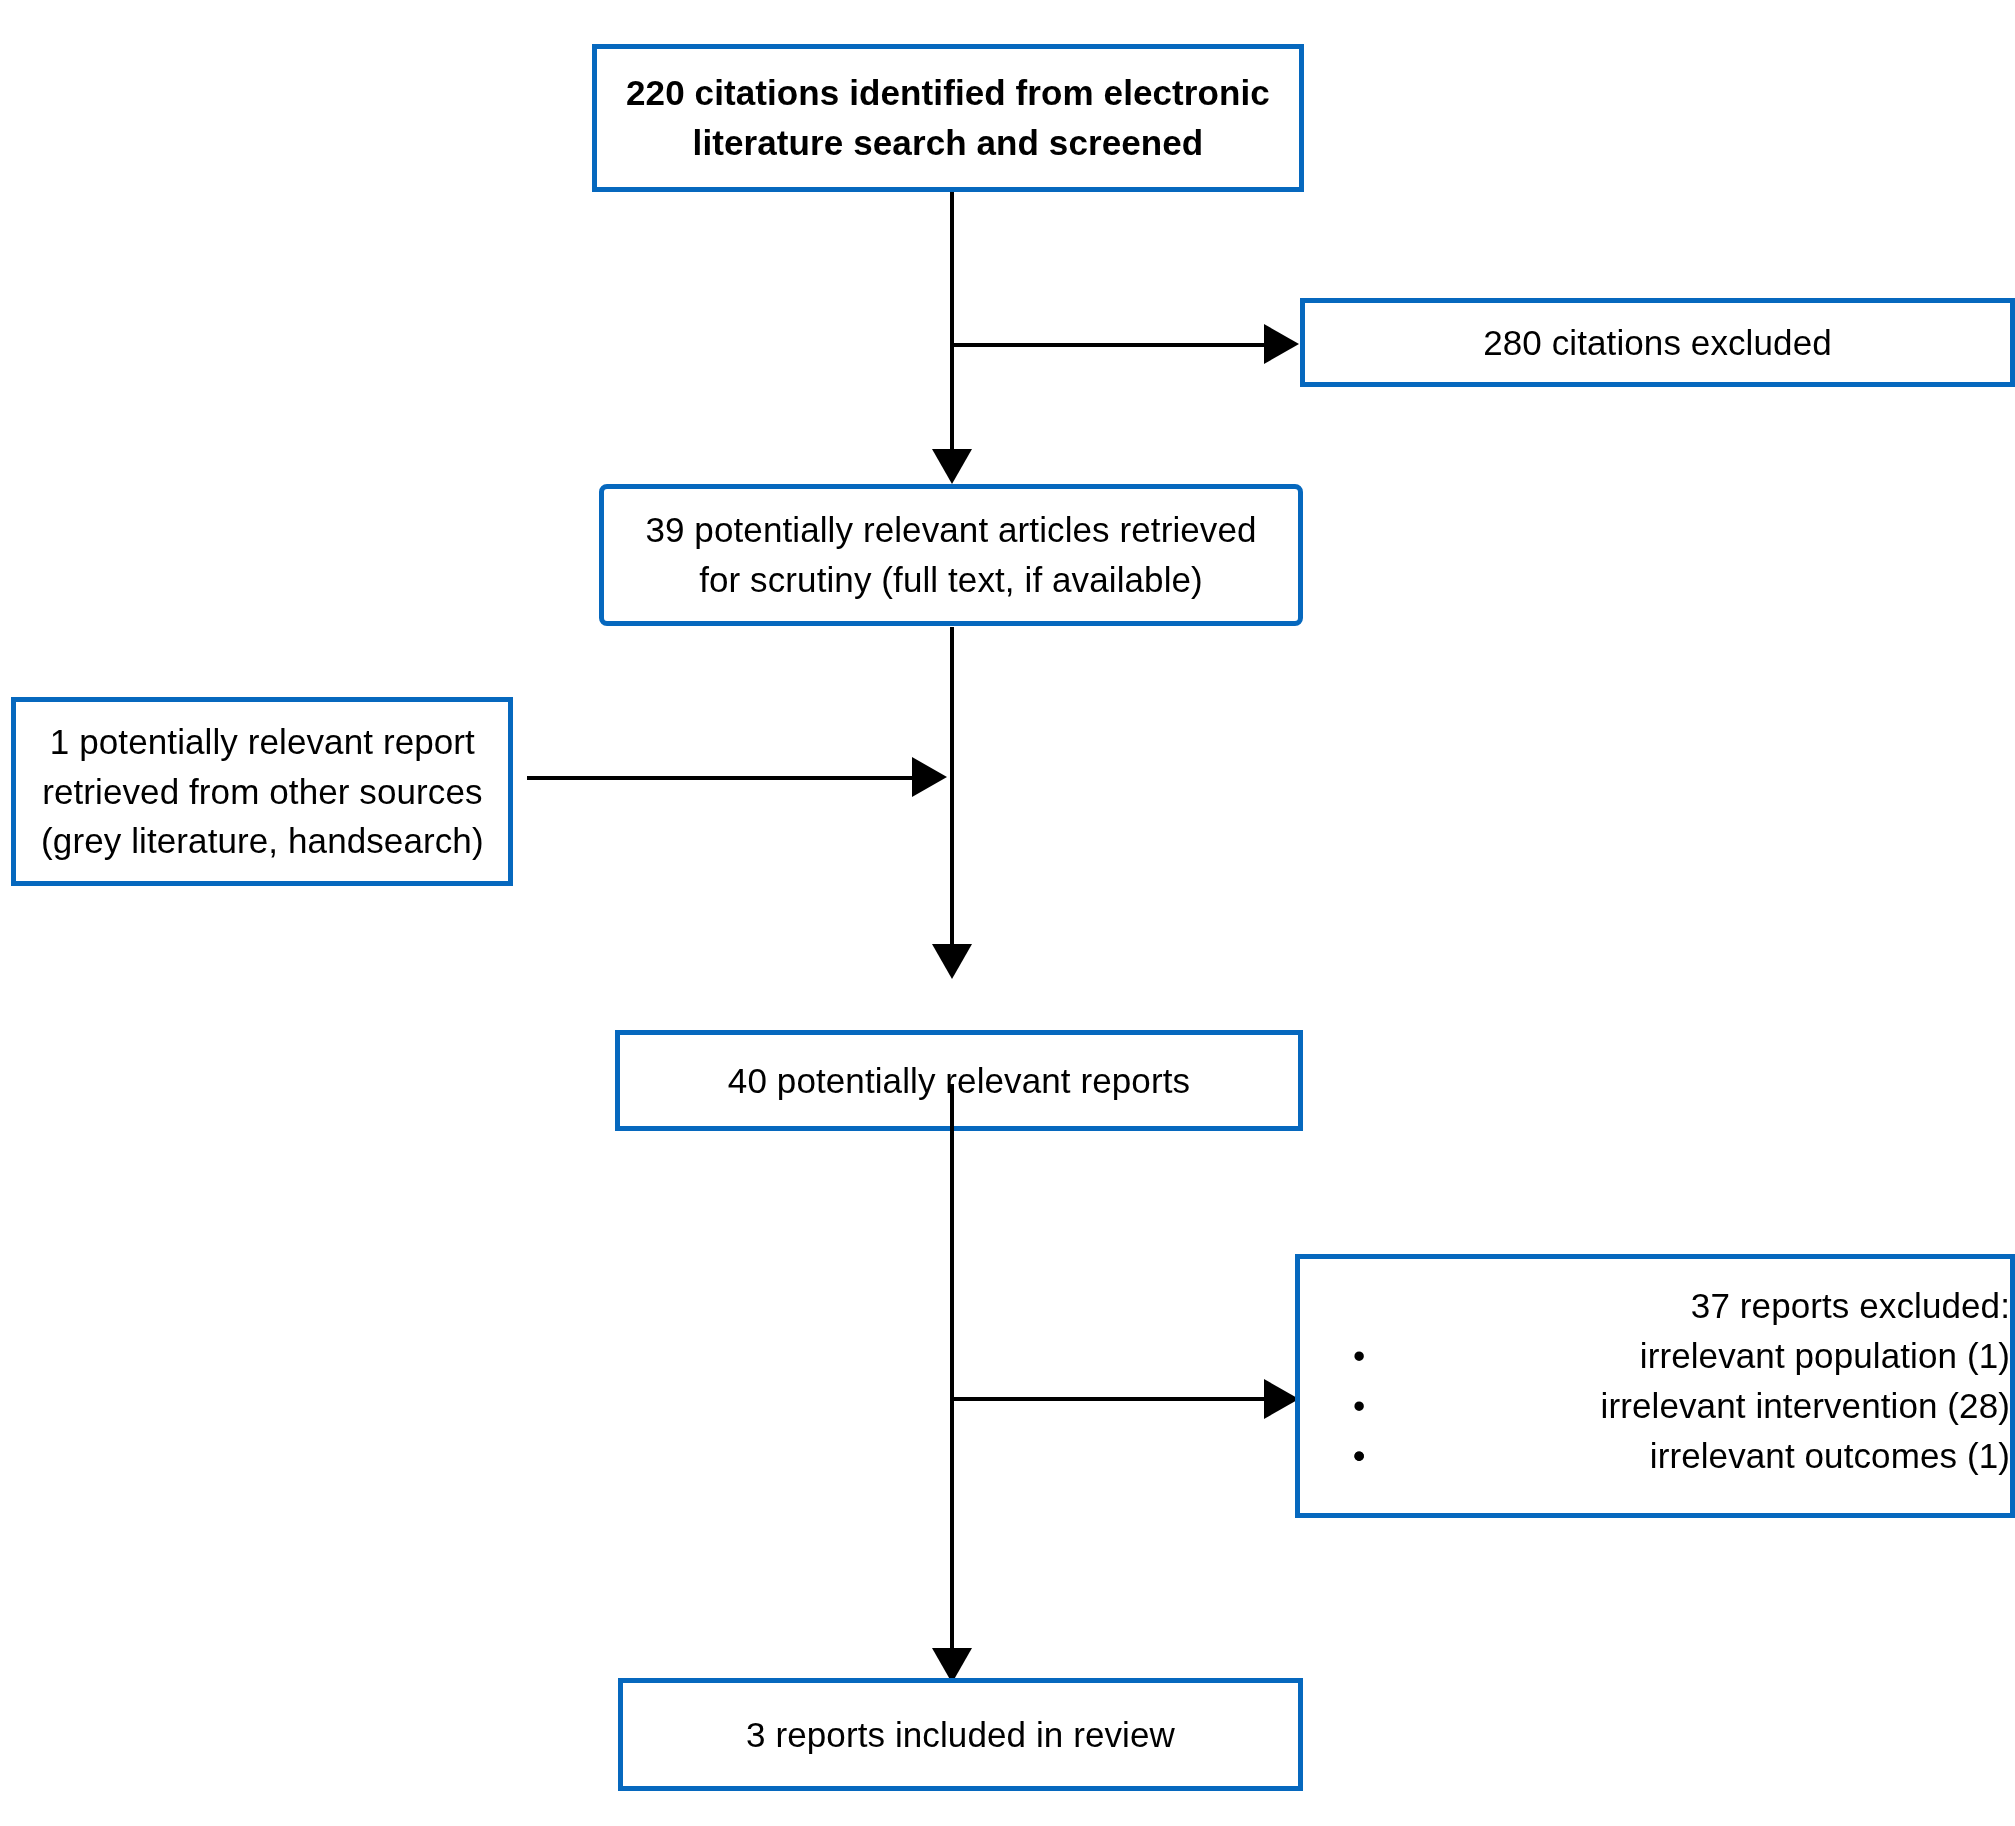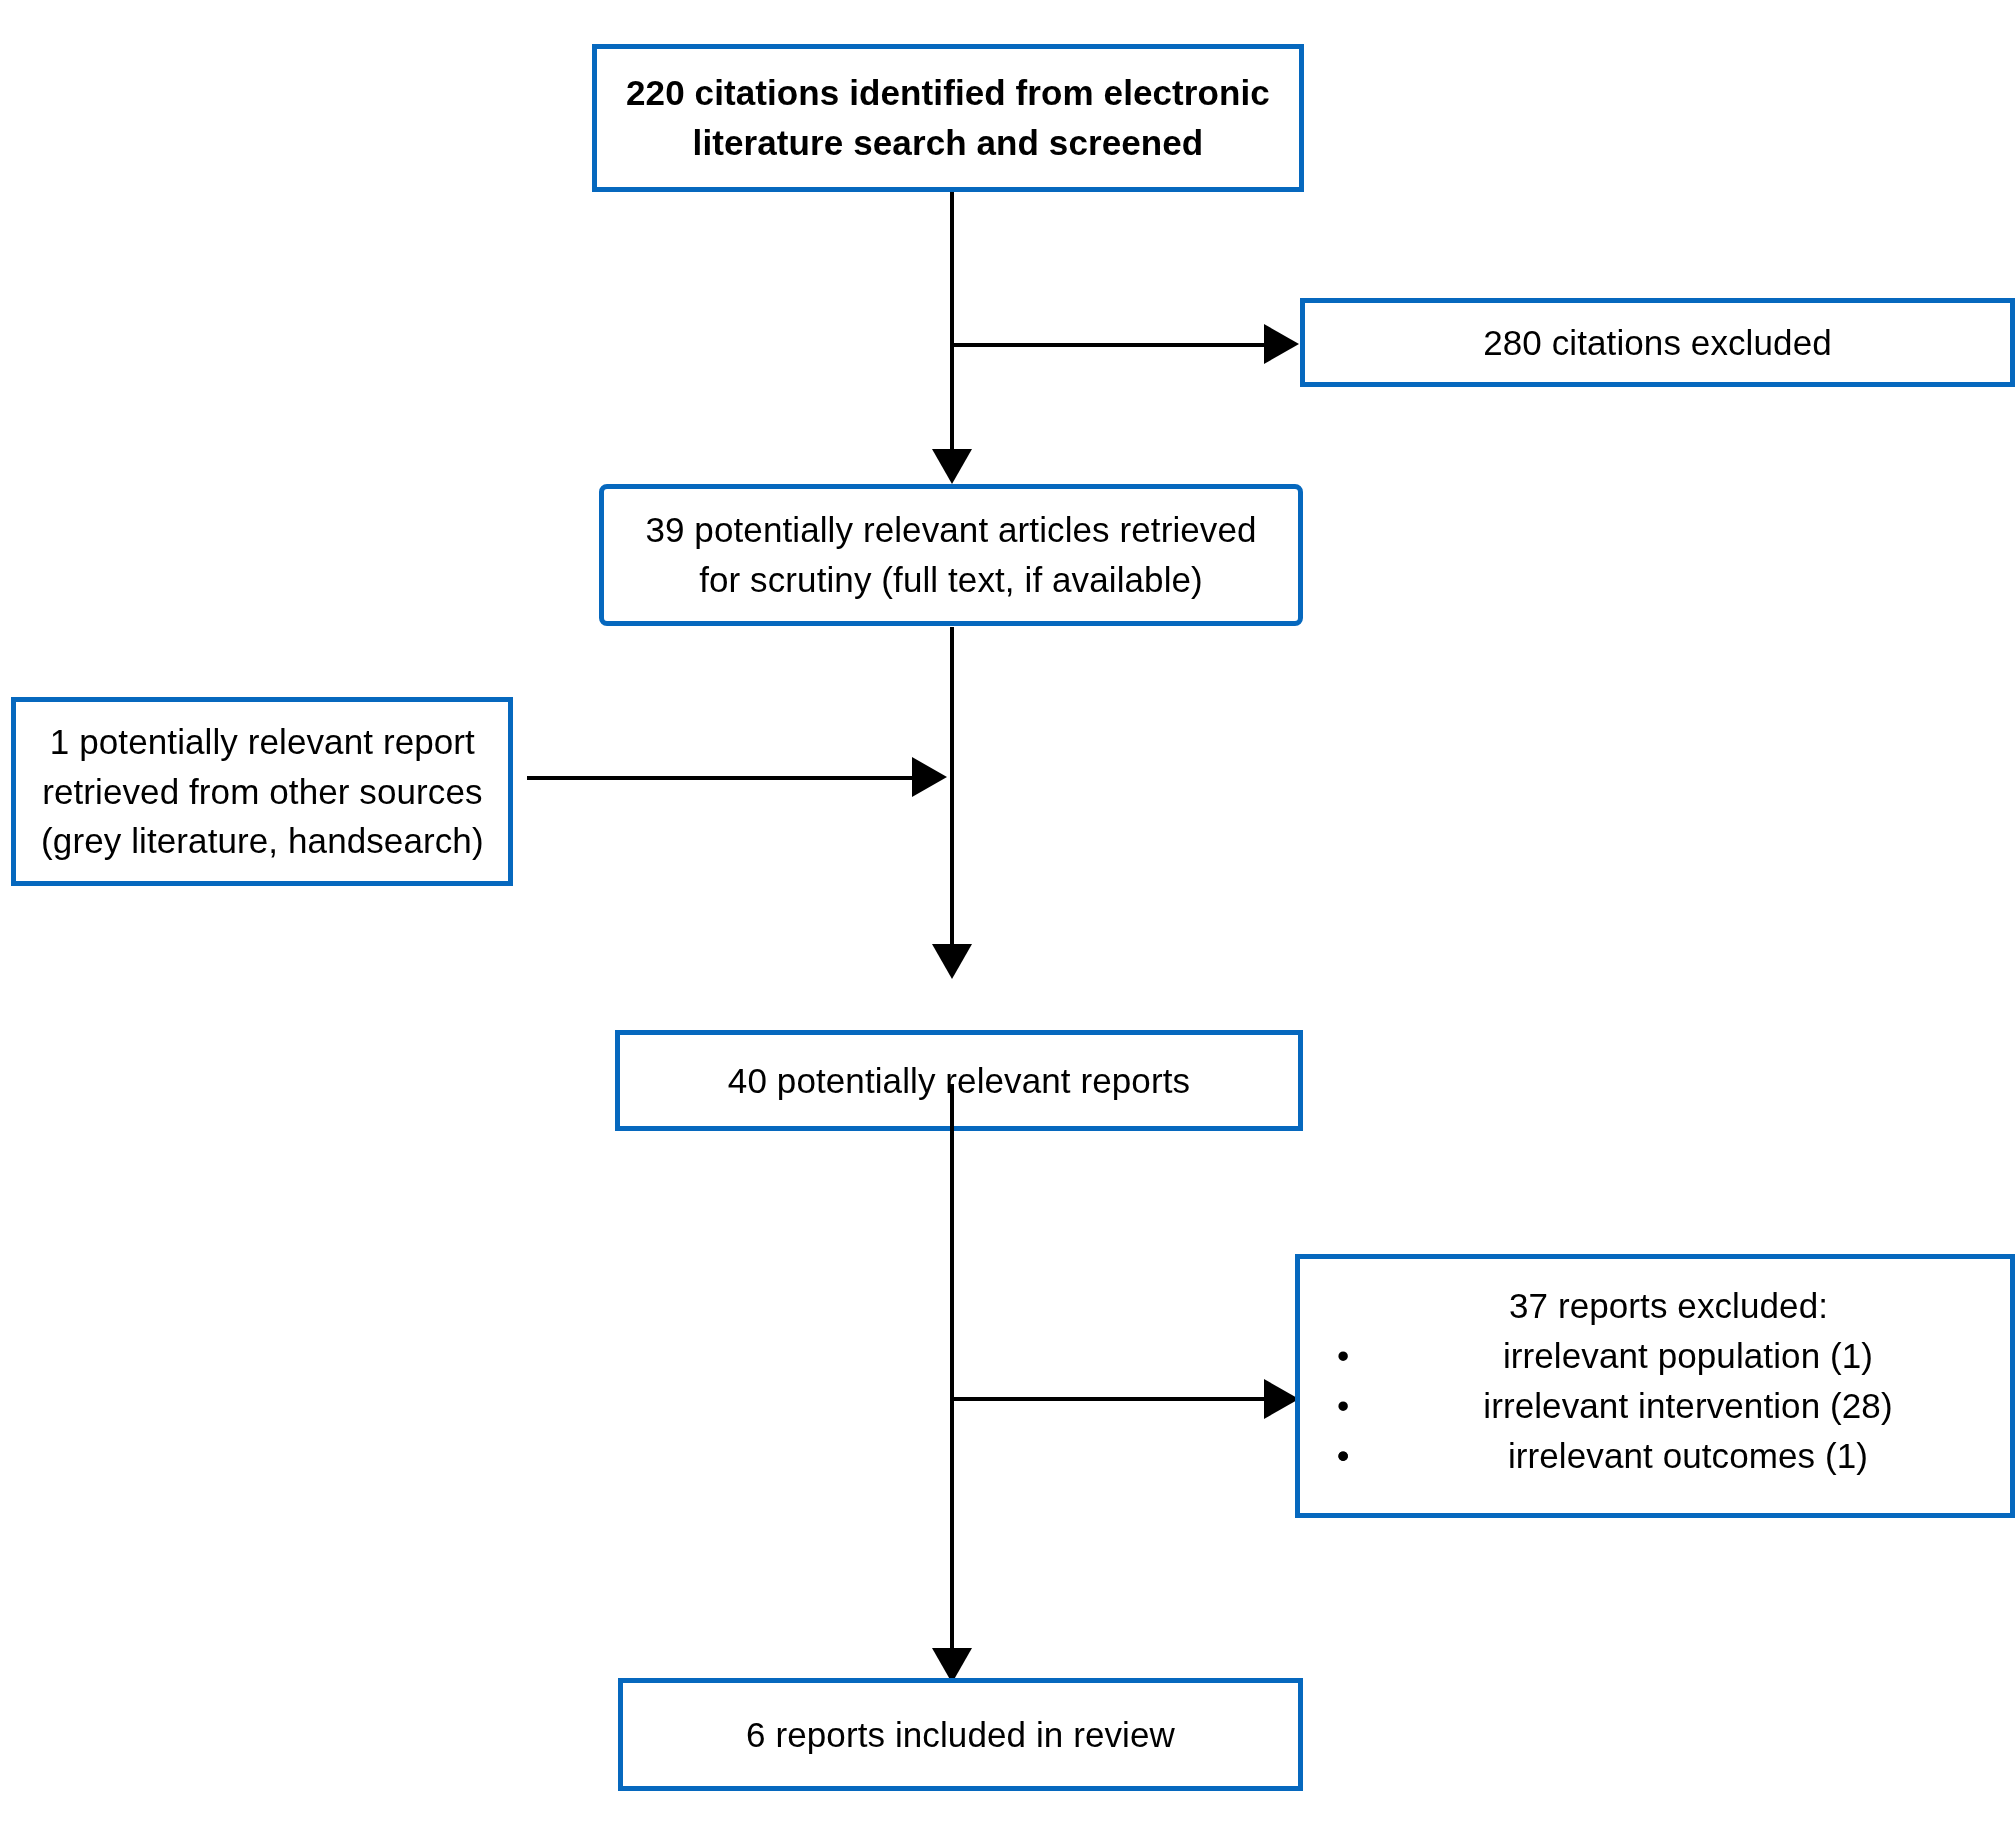--- a/index.html
+++ b/index.html
@@ -33,22 +33,22 @@
   .flow-box .box-text {
     padding: 0 18px;
     white-space: pre-line;
   }
   .flow-box.left-aligned {
     align-items: flex-start;
     justify-content: flex-start;
     text-align: left;
   }
   .exclusion-inner {
-    padding: 24px 0 0 27px;
-    text-align: center;
+    padding: 24px 0 0 43px;
+    text-align: right;
     width: 100%;
   }
   .exclusion-title {
     font-size: 35px;
     line-height: 1.30;
     color: #000000;
     margin-bottom: 2.7px;
   }
   .exclusion-list {
     list-style: none;
@@ -161,17 +161,17 @@
         </li>
         <li>
           <span class="bullet-dot">•</span>
           <span>irrelevant outcomes (1)</span>
         </li>
       </ul>
     </div>
   </div>
 
   <div class="flow-box" style="left:618px; top:1678px; width:685px; height:113px;">
-    <span class="box-text">6 reports included in review</span>
+    <span class="box-text">3 reports included in review</span>
   </div>
 
 </div>
 
 
 </body></html>

